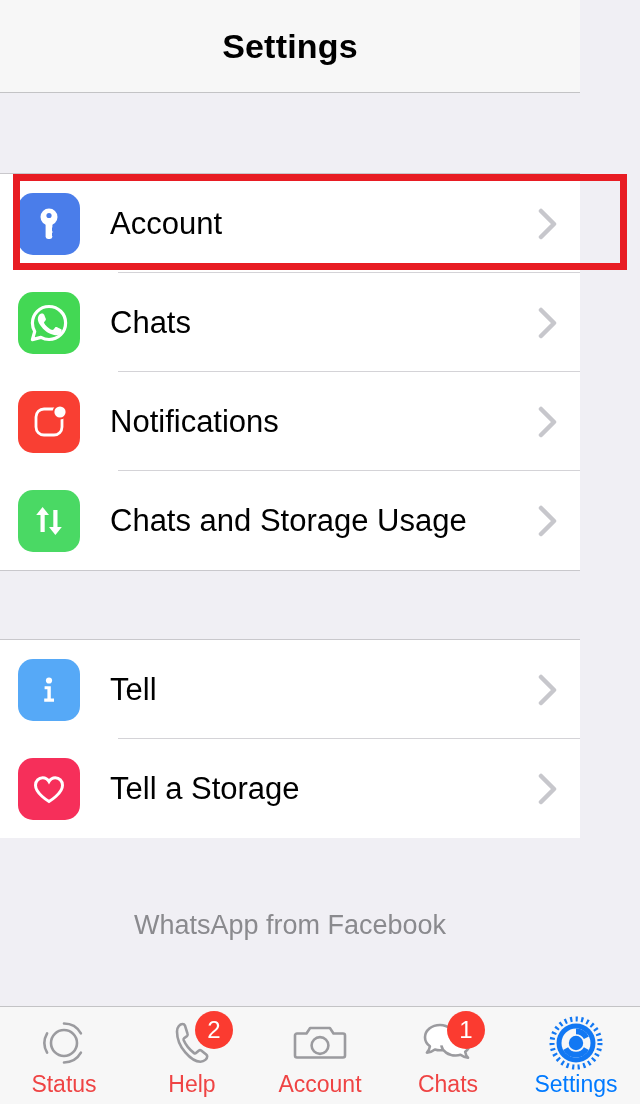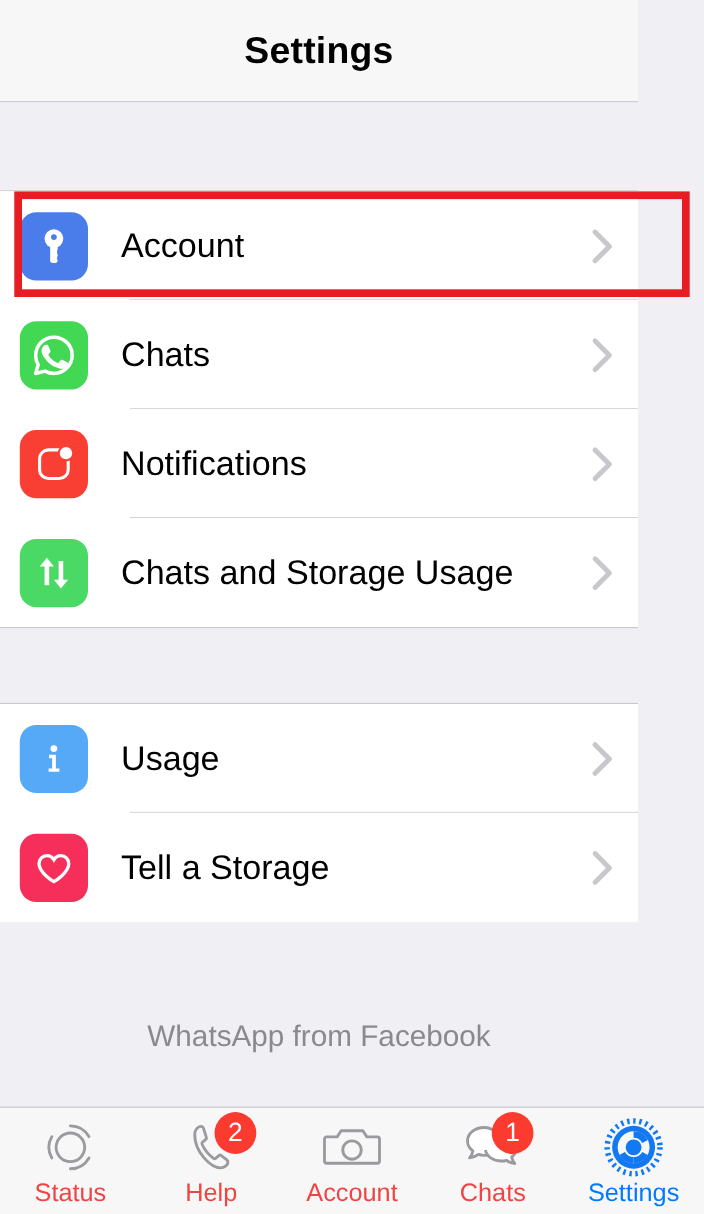--- a/index.html
+++ b/index.html
@@ -64,21 +64,21 @@
     pointer-events:none;
   }
 
   
   .brand-area {
     background:#f0eff4;
     height:calc(100% );
     display:flex; align-items:flex-start; justify-content:center;
     padding-top:72px;
   }
-  .brand-text { font-size:27px; color:#8a8a8e;margin-top:17px; }
+  .brand-text { font-size:27px; color:#8a8a8e; }
 
   
   .tabbar {
     position:absolute; left:0; bottom:0; width:640px; height:98px;
     background:#f7f7f7;
     border-top:1px solid #c3c3c5;
     display:flex; align-items:flex-start;
   }
   .tab {
     flex:1 1 20%;
@@ -190,21 +190,21 @@
 
   <div class="group">
 
     <div class="row">
       <div class="icon-tile" style="background:#56a9f7">
         <svg width="36" height="36" viewBox="0 0 36 36" aria-hidden="true">
           <circle cx="18" cy="8.5" r="3.1" fill="#fff"></circle>
           <path d="M13.6 14.2h6.2v12.4h3.2v3.1H13.2v-3.1h3.2V17.3h-2.8z" fill="#fff"></path>
         </svg>
       </div>
-      <div class="row-label">Usage</div>
+      <div class="row-label">Tell</div>
       <div class="chev">
         <svg width="20" height="34" viewBox="0 0 20 34">
             <polyline points="3,4 16,17 3,30" fill="none" stroke="#c7c7cc" stroke-width="4.5" stroke-linecap="round" stroke-linejoin="round"></polyline>
           </svg>
       </div>
       <div class="sep"></div>
     </div>
 
     <div class="row">
       <div class="icon-tile" style="background:#f62f5a">

